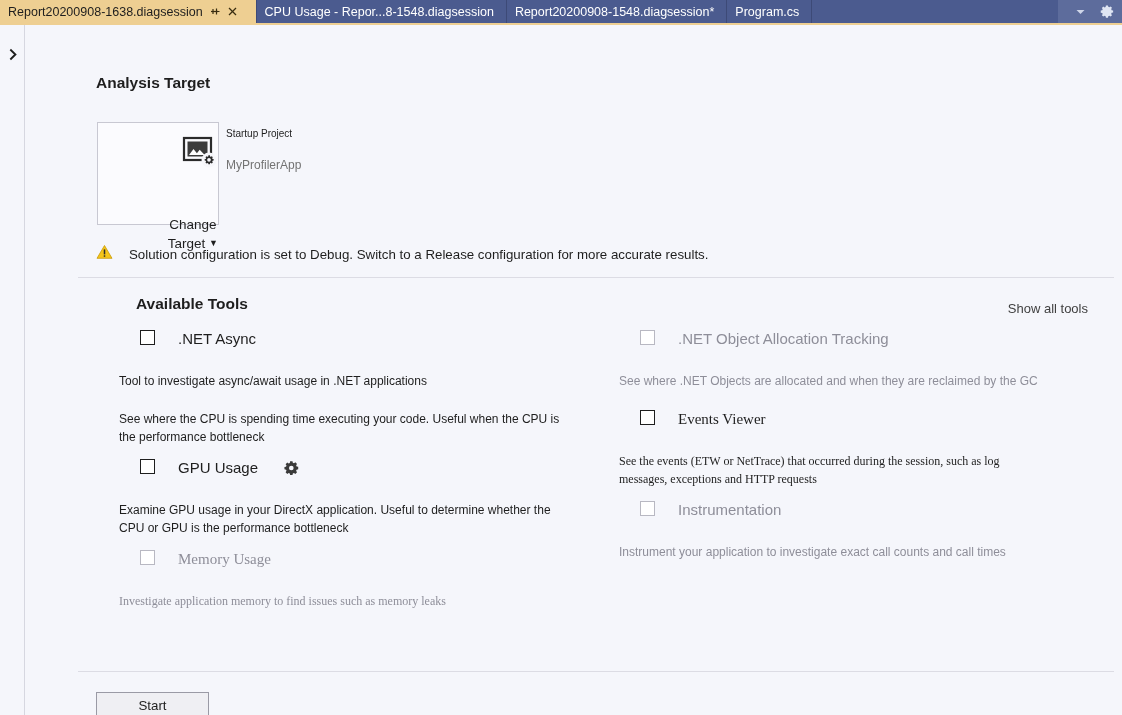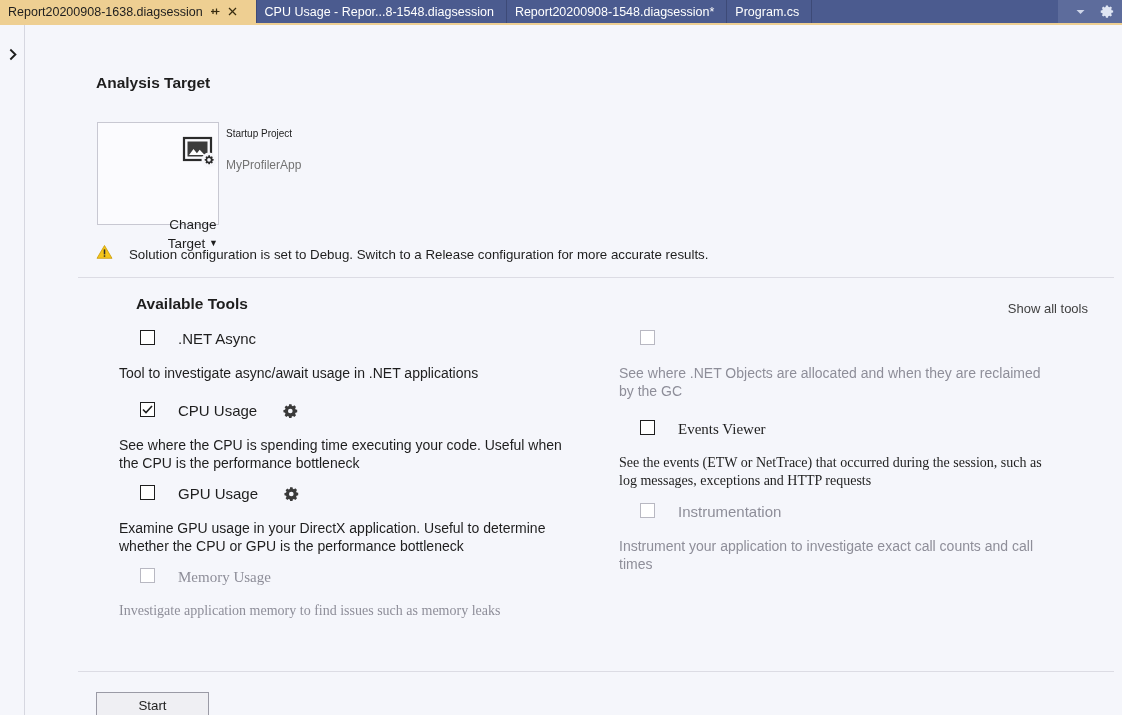--- a/index.html
+++ b/index.html
@@ -174,23 +174,23 @@
     font-size: 15px; color: #1e1e1e;
     line-height: 18px;
   }
   .tool.disabled .tool-name { color: #8e8e99; }
   .gear-btn {
     width: 17px; height: 17px;
     display: flex; align-items: center; justify-content: center;
     cursor: pointer; margin-left: 2px;
   }
   .tool-desc {
-    margin-top: 12px;
+    margin-top: 20px;
     margin-left: 23px;
-    font-size: 14px; color: #1e1e1e;
+    font-size: 12px; color: #1e1e1e;
     line-height: 18px;
     max-width: 452px;
   }
   .tool.disabled .tool-desc { color: #8e8e99; }
   .tools-col.right .tool-desc { max-width: 430px; }
 
   
   .start-btn {
     position: absolute; left: 70px; top: 667px;
     width: 113px; height: 27px;
@@ -323,34 +323,20 @@
           <div class="tool-head">
             <span class="cbox">
               
             </span>
             <span class="tool-name">.NET Async</span>
           </div>
           <div class="tool-desc">Tool to investigate async/await usage in .NET applications</div>
         </div>
 
         <div class="tool" style="margin-top:20px;">
-          <div class="tool-head">
-            <span class="cbox checked">
-              <svg class="tick" width="11" height="9" viewBox="0 0 11 9">
-                  <path d="M1 4.5l3 3L10 1" fill="none" stroke="#1e1e1e" stroke-width="1.6"></path>
-                </svg>
-            </span>
-            <span class="tool-name">CPU Usage</span>
-            <span class="gear-btn">
-              <svg width="16" height="16" viewBox="0 0 16 16">
-                <path fill="#3a3a3a" d="M14.2 9.2V6.8l-1.6-.28a4.8 4.8 0 00-.5-1.2l.94-1.33-1.7-1.7-1.33.94a4.8 4.8 0 00-1.2-.5L8.5 1.3H6.1l-.28 1.6c-.42.12-.82.29-1.2.5L3.3 2.46l-1.7 1.7.94 1.33c-.21.38-.38.78-.5 1.2L.44 6.97v2.4l1.6.28c.12.42.29.82.5 1.2L1.6 12.2l1.7 1.7 1.33-.94c.38.21.78.38 1.2.5l.28 1.6h2.4l.28-1.6c.42-.12.82-.29 1.2-.5l1.33.94 1.7-1.7-.94-1.33c.21-.38.38-.78.5-1.2z"></path>
-                <circle cx="7.3" cy="8" r="2.35" fill="#f5f6fb"></circle>
-              </svg>
-            </span>
-          </div>
           <div class="tool-desc">See where the CPU is spending time executing your code. Useful when the CPU is the performance bottleneck</div>
         </div>
 
         <div class="tool" style="margin-top:6px;">
           <div class="tool-head">
             <span class="cbox">
               
             </span>
             <span class="tool-name">GPU Usage</span>
             <span class="gear-btn">
@@ -375,20 +361,21 @@
 
       </div>
 
       <div class="tools-col right">
 
         <div class="tool disabled">
           <div class="tool-head">
             <span class="cbox disabled">
               
             </span>
+            <span class="tool-name">.NET Object Allocation Tracking</span>
           </div>
           <div class="tool-desc">See where .NET Objects are allocated and when they are reclaimed by the GC</div>
         </div>
 
         <div class="tool" style="margin-top:20px;font-family:Liberation Serif, serif;">
           <div class="tool-head">
             <span class="cbox">
               
             </span>
             <span class="tool-name">Events Viewer</span>

